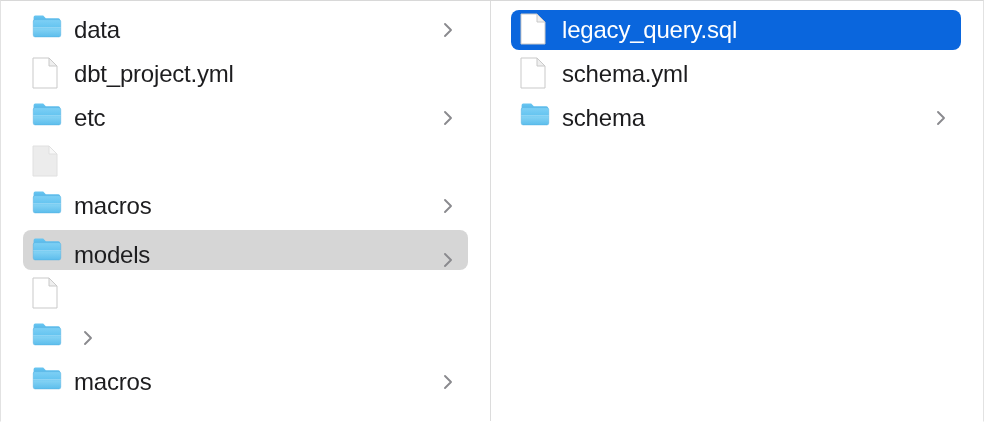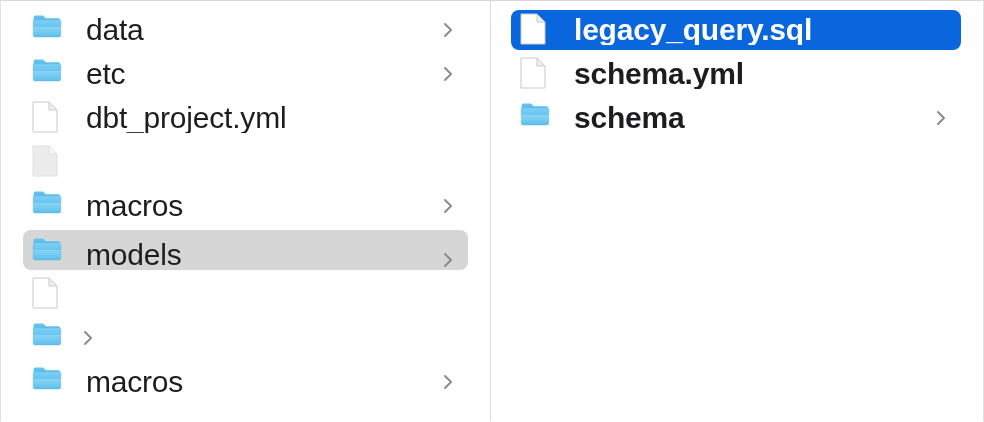--- a/index.html
+++ b/index.html
@@ -59,48 +59,46 @@
     flex-direction: row;
     align-items: center;
     padding-left: 9px;
     padding-right: 14px;
     cursor: default;
     user-select: none;
   }
   .col-right .row {
     margin-left: 20px;
     margin-right: 22px;
-    font-weight: bold;
   }
   .row.sel-inactive {
     background: #d6d6d6;
     align-items: flex-end;
   }
   .row.sel-active {
     background: #0a66dd;
   }
 
   .row-icon {
     flex: 0 0 auto;
     width: 30px;
     height: 34px;
     position: relative;
     margin-right: 12px;
   }
 
   .row-label {
     flex: 1 1 auto;
-    font-size: 30px;
+    font-size: 24px;
     line-height: 30px;
     letter-spacing: -0.2px;
     color: #1d1d1f;
     white-space: nowrap;
     overflow: hidden;
     text-overflow: ellipsis;
-    margin-left: 12px;
   }
   .row.sel-active .row-label {
     color: #ffffff;
   }
 
   .row-chevron {
     flex: 0 0 auto;
     width: 12px;
     height: 20px;
     position: relative;
@@ -142,55 +140,55 @@
 </span>
         <span class="row-label">data</span>
         <span class="row-chevron">
   <svg width="12" height="20" viewBox="0 0 12 20" aria-hidden="true">
     <path d="M3 4 L9 10 L3 16" fill="none" stroke="#8a8a8e" stroke-width="1.9" stroke-linecap="round" stroke-linejoin="round"></path>
   </svg>
 </span>
       </div>
       <div class="row">
         <span class="row-icon">
-  <svg class="ic-folder" width="30" height="26" viewBox="0 0 30 26" aria-hidden="true">
-    <defs>
-      <linearGradient id="fbody" x1="0" y1="0" x2="0" y2="1">
-        <stop offset="0%" stop-color="#7ed0f5"></stop>
-        <stop offset="48%" stop-color="#63c3f0"></stop>
-        <stop offset="52%" stop-color="#83d2f4"></stop>
-        <stop offset="100%" stop-color="#5cbdec"></stop>
-      </linearGradient>
-      <linearGradient id="ftab" x1="0" y1="0" x2="0" y2="1">
-        <stop offset="0%" stop-color="#69c6f1"></stop>
-        <stop offset="100%" stop-color="#4fb2e6"></stop>
-      </linearGradient>
-    </defs>
-    <path d="M1.6 4.2a1.6 1.6 0 0 1 1.6-1.6h8.0l2.6 2.6h12.6a1.6 1.6 0 0 1 1.6 1.6v2.6H1.6z" fill="url(#ftab)"></path>
-    <rect x="1.2" y="6.6" width="27.6" height="17.4" rx="2.0" fill="url(#fbody)"></rect>
-    <rect x="1.2" y="6.6" width="27.6" height="17.4" rx="2.0" fill="none" stroke="#49a9dd" stroke-width="0.7" opacity="0.55"></rect>
-    <rect x="1.2" y="14.0" width="27.6" height="0.9" fill="#ffffff" opacity="0.30"></rect>
-  </svg>
-</span>
-        <span class="row-label">etc</span>
-        <span class="row-chevron">
-  <svg width="12" height="20" viewBox="0 0 12 20" aria-hidden="true">
-    <path d="M3 4 L9 10 L3 16" fill="none" stroke="#8a8a8e" stroke-width="1.9" stroke-linecap="round" stroke-linejoin="round"></path>
-  </svg>
-</span>
-      </div>
-      <div class="row">
-        <span class="row-icon">
   <svg class="ic-file" width="26" height="32" viewBox="0 0 26 32" aria-hidden="true">
     <path d="M1.0 1.0h16.0l8.0 8.0v22.0h-24.0z" fill="#ffffff" stroke="#c9c9c9" stroke-width="1.0" stroke-linejoin="round"></path>
     <path d="M17.0 1.0v8.0h8.0z" fill="#efefef" stroke="#c9c9c9" stroke-width="1.0" stroke-linejoin="round"></path>
   </svg>
 </span>
         <span class="row-label">dbt_project.yml</span>
         <span class="row-chevron hidden">
+  <svg width="12" height="20" viewBox="0 0 12 20" aria-hidden="true">
+    <path d="M3 4 L9 10 L3 16" fill="none" stroke="#8a8a8e" stroke-width="1.9" stroke-linecap="round" stroke-linejoin="round"></path>
+  </svg>
+</span>
+      </div>
+      <div class="row">
+        <span class="row-icon">
+  <svg class="ic-folder" width="30" height="26" viewBox="0 0 30 26" aria-hidden="true">
+    <defs>
+      <linearGradient id="fbody" x1="0" y1="0" x2="0" y2="1">
+        <stop offset="0%" stop-color="#7ed0f5"></stop>
+        <stop offset="48%" stop-color="#63c3f0"></stop>
+        <stop offset="52%" stop-color="#83d2f4"></stop>
+        <stop offset="100%" stop-color="#5cbdec"></stop>
+      </linearGradient>
+      <linearGradient id="ftab" x1="0" y1="0" x2="0" y2="1">
+        <stop offset="0%" stop-color="#69c6f1"></stop>
+        <stop offset="100%" stop-color="#4fb2e6"></stop>
+      </linearGradient>
+    </defs>
+    <path d="M1.6 4.2a1.6 1.6 0 0 1 1.6-1.6h8.0l2.6 2.6h12.6a1.6 1.6 0 0 1 1.6 1.6v2.6H1.6z" fill="url(#ftab)"></path>
+    <rect x="1.2" y="6.6" width="27.6" height="17.4" rx="2.0" fill="url(#fbody)"></rect>
+    <rect x="1.2" y="6.6" width="27.6" height="17.4" rx="2.0" fill="none" stroke="#49a9dd" stroke-width="0.7" opacity="0.55"></rect>
+    <rect x="1.2" y="14.0" width="27.6" height="0.9" fill="#ffffff" opacity="0.30"></rect>
+  </svg>
+</span>
+        <span class="row-label">etc</span>
+        <span class="row-chevron">
   <svg width="12" height="20" viewBox="0 0 12 20" aria-hidden="true">
     <path d="M3 4 L9 10 L3 16" fill="none" stroke="#8a8a8e" stroke-width="1.9" stroke-linecap="round" stroke-linejoin="round"></path>
   </svg>
 </span>
       </div>
       <div class="row">
         <span class="row-icon">
   <svg class="ic-file" width="26" height="32" viewBox="0 0 26 32" aria-hidden="true">
     <path d="M1.0 1.0h16.0l8.0 8.0v22.0h-24.0z" fill="#ececec" stroke="#e0e0e0" stroke-width="1.0" stroke-linejoin="round"></path>
     <path d="M17.0 1.0v8.0h8.0z" fill="#f8f8f8" stroke="#e0e0e0" stroke-width="1.0" stroke-linejoin="round"></path>

